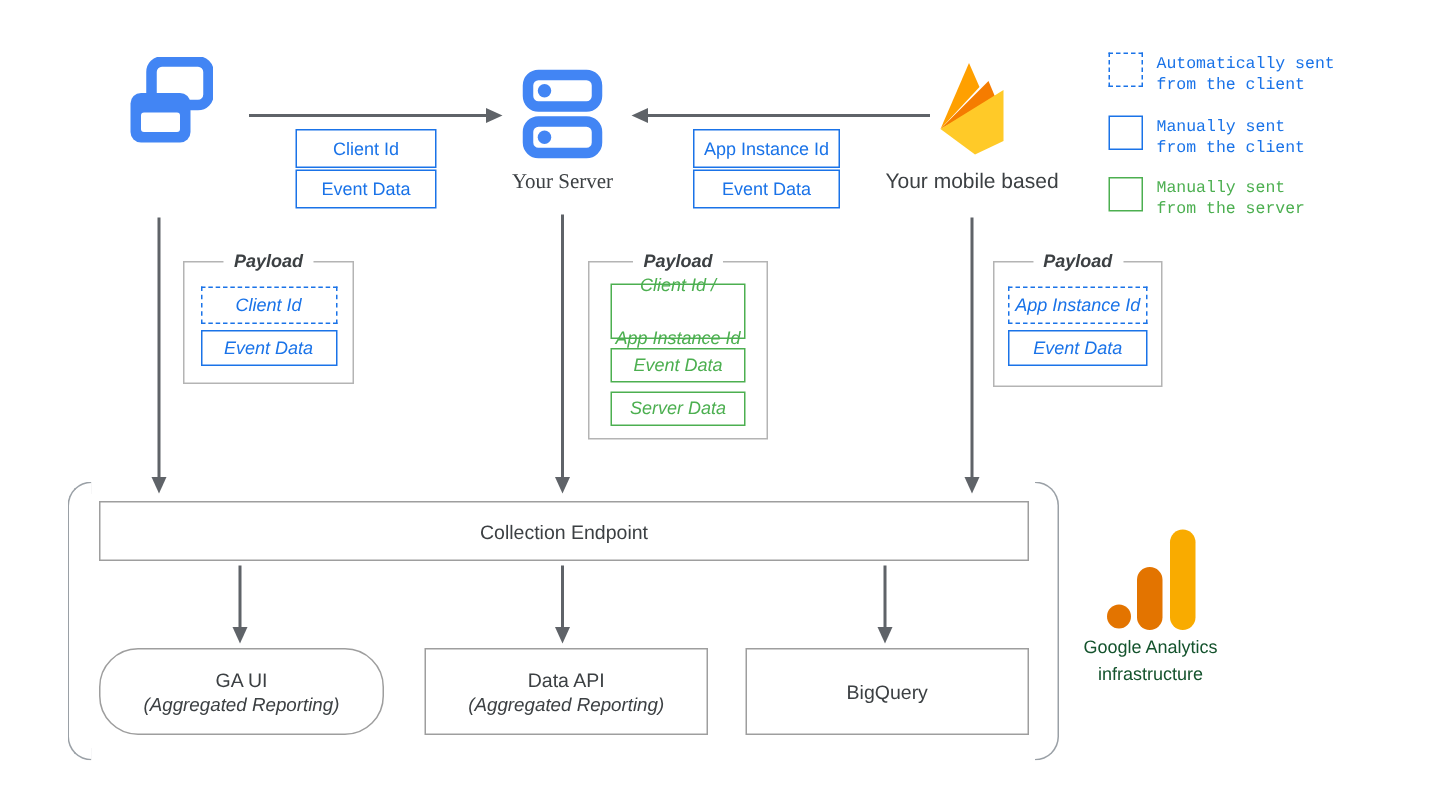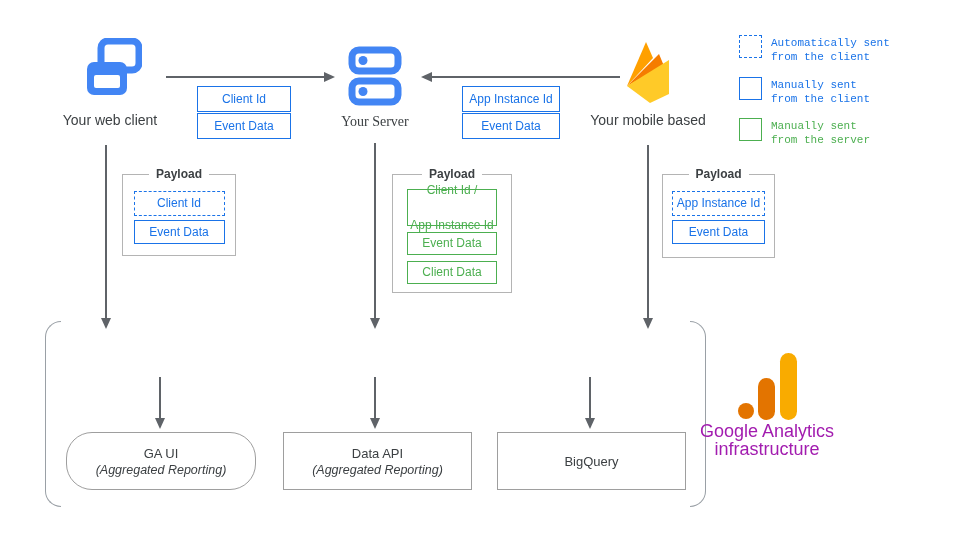--- a/index.html
+++ b/index.html
@@ -8,21 +8,21 @@
   .abs{position:absolute;}
 
   
   .node-label{position:absolute;width:160px;text-align:center;font-size:14px;font-weight:500;color:#3C4043;}
 
   
   .chip{position:absolute;background:#fff;border:1.5px solid #1A73E8;color:#1A73E8;
         font-size:12px;font-weight:500;display:flex;align-items:center;justify-content:center;text-align:center;}
 
   
-  .payload{position:absolute;border:1px solid #B4B4B4;background:#fff;}
+  .payload{position:absolute;border:1px solid #B4B4B4;background:#fff;font-style:italic;}
   .payload-title{position:absolute;top:-8px;left:50%;transform:translateX(-50%);background:#fff;
                  padding:0 7px;font-size:12px;font-weight:700;color:#3C4043;white-space:nowrap;}
   .p-item{margin:0 auto;background:#fff;font-size:12px;font-weight:500;display:flex;flex-direction:column;
           align-items:center;justify-content:center;text-align:center;line-height:15px;}
   .p-blue-dashed{border:1.5px dashed #1A73E8;color:#1A73E8;}
   .p-blue-solid{border:1.5px solid #1A73E8;color:#1A73E8;}
   .p-green{border:1.5px solid #4CAF50;color:#4CAF50;}
 
   
   .hline{position:absolute;height:2px;background:#5F6368;}
@@ -47,33 +47,32 @@
   
   .legend-item{position:absolute;display:flex;align-items:flex-start;font-family:Liberation Mono, monospace;}
   .swatch{width:21px;height:21px;background:#fff;flex:0 0 auto;}
   .sw-dashed-blue{border:1.5px dashed #1A73E8;}
   .sw-solid-blue{border:1.5px solid #1A73E8;}
   .sw-solid-green{border:1.5px solid #4CAF50;}
   .legend-text{margin-left:9px;font-size:11px;line-height:14px;font-weight:500;margin-top:1px;}
   .lg-blue{color:#1A73E8;}
   .lg-green{color:#4CAF50;}
 
-  .infra-label{position:absolute;width:150px;text-align:center;font-size:18px;line-height:18px;color:#a21caf;}
+  .infra-label{position:absolute;width:150px;text-align:center;font-size:12px;line-height:18px;color:#14532d;}
 </style>
 </head>
 <body>
 
 <div class="canvas">
 
   <svg class="abs" style="left:84px;top:38px;" width="58" height="64" viewBox="0 0 58 64">
     <rect x="17" y="3" width="38" height="29" rx="7" fill="#fff" stroke="#4285F4" stroke-width="7"></rect>
     <rect x="3" y="24" width="40" height="33" rx="7" fill="#4285F4"></rect>
     <rect x="10" y="37" width="26" height="13" rx="2" fill="#fff"></rect>
   </svg>
-  <div class="node-label" style="left:30px;top:112px;">Your web client</div>
 
   <svg class="abs" style="left:348px;top:46px;" width="54" height="60" viewBox="0 0 54 60">
     <rect x="4" y="4" width="46" height="21" rx="7" fill="#fff" stroke="#4285F4" stroke-width="7"></rect>
     <rect x="4" y="35" width="46" height="21" rx="7" fill="#fff" stroke="#4285F4" stroke-width="7"></rect>
     <circle cx="15" cy="14.5" r="4.5" fill="#4285F4"></circle>
     <circle cx="15" cy="45.5" r="4.5" fill="#4285F4"></circle>
   </svg>
   <div class="node-label" style="left:295px;top:114px;font-family:Liberation Serif, serif;">Your Server</div>
 
   <svg class="abs" style="left:617px;top:36px;" width="62" height="70" viewBox="0 0 62 70">
@@ -110,21 +109,21 @@
     <div class="p-item p-blue-solid" style="width:89px;height:22px;margin-top:4px;">Event Data</div>
   </div>
 
   <div class="payload" style="left:392px;top:174px;width:118px;height:117px;">
     <span class="payload-title">Payload</span>
     <div class="p-item p-green" style="width:88px;height:35px;margin-top:14px;gap:20px;">
       <span>Client Id /</span>
       <span>App Instance Id</span>
     </div>
     <div class="p-item p-green" style="width:88px;height:21px;margin-top:6px;">Event Data</div>
-    <div class="p-item p-green" style="width:88px;height:21px;margin-top:6px;">Client Data</div>
+    <div class="p-item p-green" style="width:88px;height:21px;margin-top:6px;">Server Data</div>
   </div>
 
   <div class="payload" style="left:662px;top:174px;width:111px;height:82px;">
     <span class="payload-title">Payload</span>
     <div class="p-item p-blue-dashed" style="width:91px;height:23px;margin-top:16px;">App Instance Id</div>
     <div class="p-item p-blue-solid" style="width:91px;height:22px;margin-top:4px;">Event Data</div>
   </div>
 
   <div class="legend-item" style="left:739px;top:35px;">
     <div class="swatch sw-dashed-blue"></div>
@@ -144,20 +143,23 @@
     <div class="swatch sw-solid-green"></div>
     <div class="legend-text lg-green">
       <div>Manually sent</div>
       <div>from the server</div>
     </div>
   </div>
 
   <div class="bracket-left" style="left:45px;top:321px;height:184px;"></div>
   <div class="bracket-right" style="left:690px;top:321px;height:184px;"></div>
 
+  <div class="gray-box" style="left:66px;top:334px;width:618px;height:38px;">
+    <span class="title">Collection Endpoint</span>
+  </div>
 
   <div class="vline" style="left:159px;top:377px;height:41px;"></div>
   <div class="head-down" style="left:155px;top:418px;"></div>
   <div class="vline" style="left:374px;top:377px;height:41px;"></div>
   <div class="head-down" style="left:370px;top:418px;"></div>
   <div class="vline" style="left:589px;top:377px;height:41px;"></div>
   <div class="head-down" style="left:585px;top:418px;"></div>
 
   <div class="gray-box" style="left:66px;top:432px;width:188px;height:56px;border-radius:26px;">
     <span class="title">GA UI</span>

